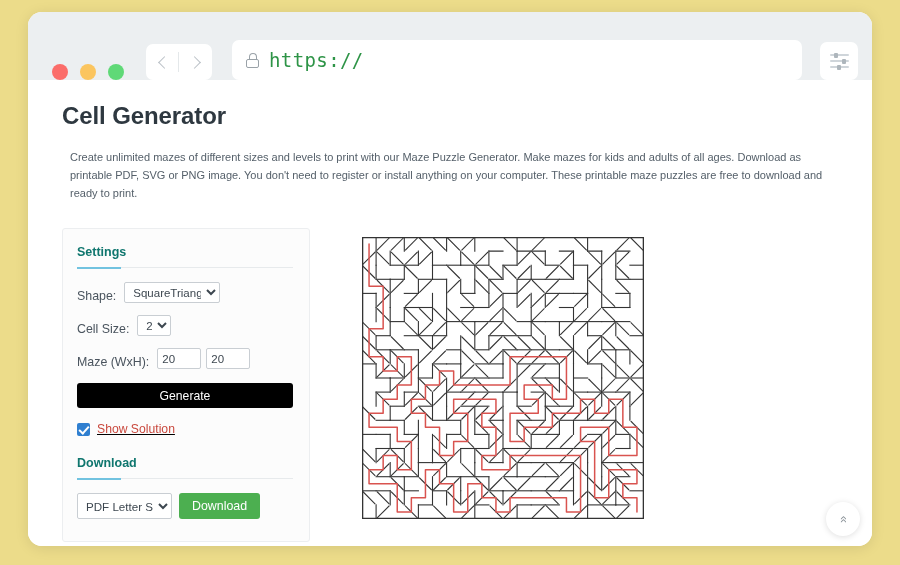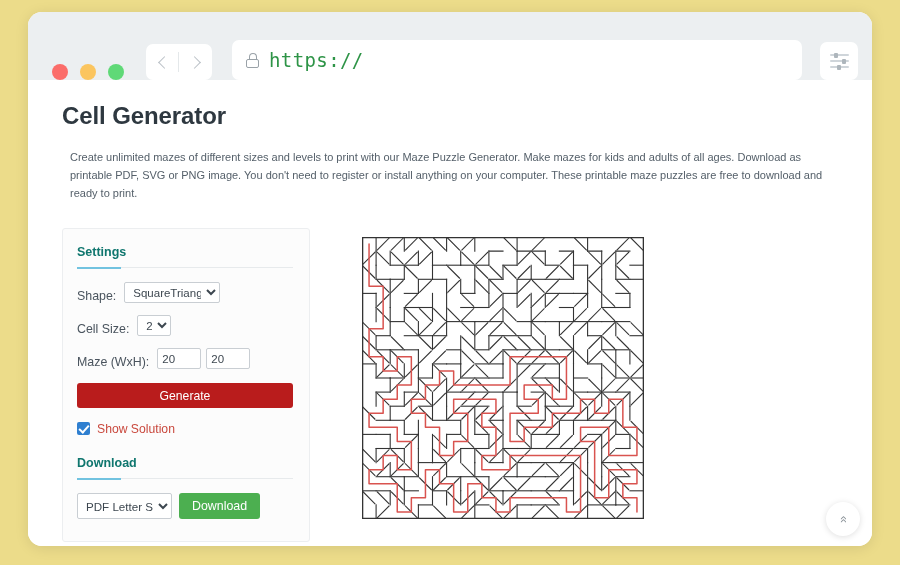--- a/index.html
+++ b/index.html
@@ -177,32 +177,32 @@
   select.shape { width: 96px; }
   select.level { width: 64px; }
   select.cell { width: 34px; }
   input.sz { width: 44px; height: 21px; }
   .frow .sz + .sz { margin-left: 5px; }
 
   .btn-generate {
     display: block;
     width: 100%;
     height: 25px;
-    background: #b91c1c;
+    background: #000000;
     color: #ffffff;
     border: none;
     border-radius: 3px;
     font-size: 12.2px;
     font-family: "Liberation Sans", sans-serif;
     margin-top: 14px;
     margin-bottom: 14px;
     cursor: pointer;
   }
 
-  .solrow { display: flex; align-items: flex-start; gap: 7px; margin-bottom: 20px; }
+  .solrow { display: flex; align-items: center; gap: 7px; margin-bottom: 20px; text-decoration: underline; }
   .chk {
     width: 13px; height: 13px;
     background: #2f7fd0;
     border-radius: 2px;
     position: relative;
     flex: 0 0 auto;
   }
   .chk::after {
     content: "";
     position: absolute; left: 4px; top: 1px;

